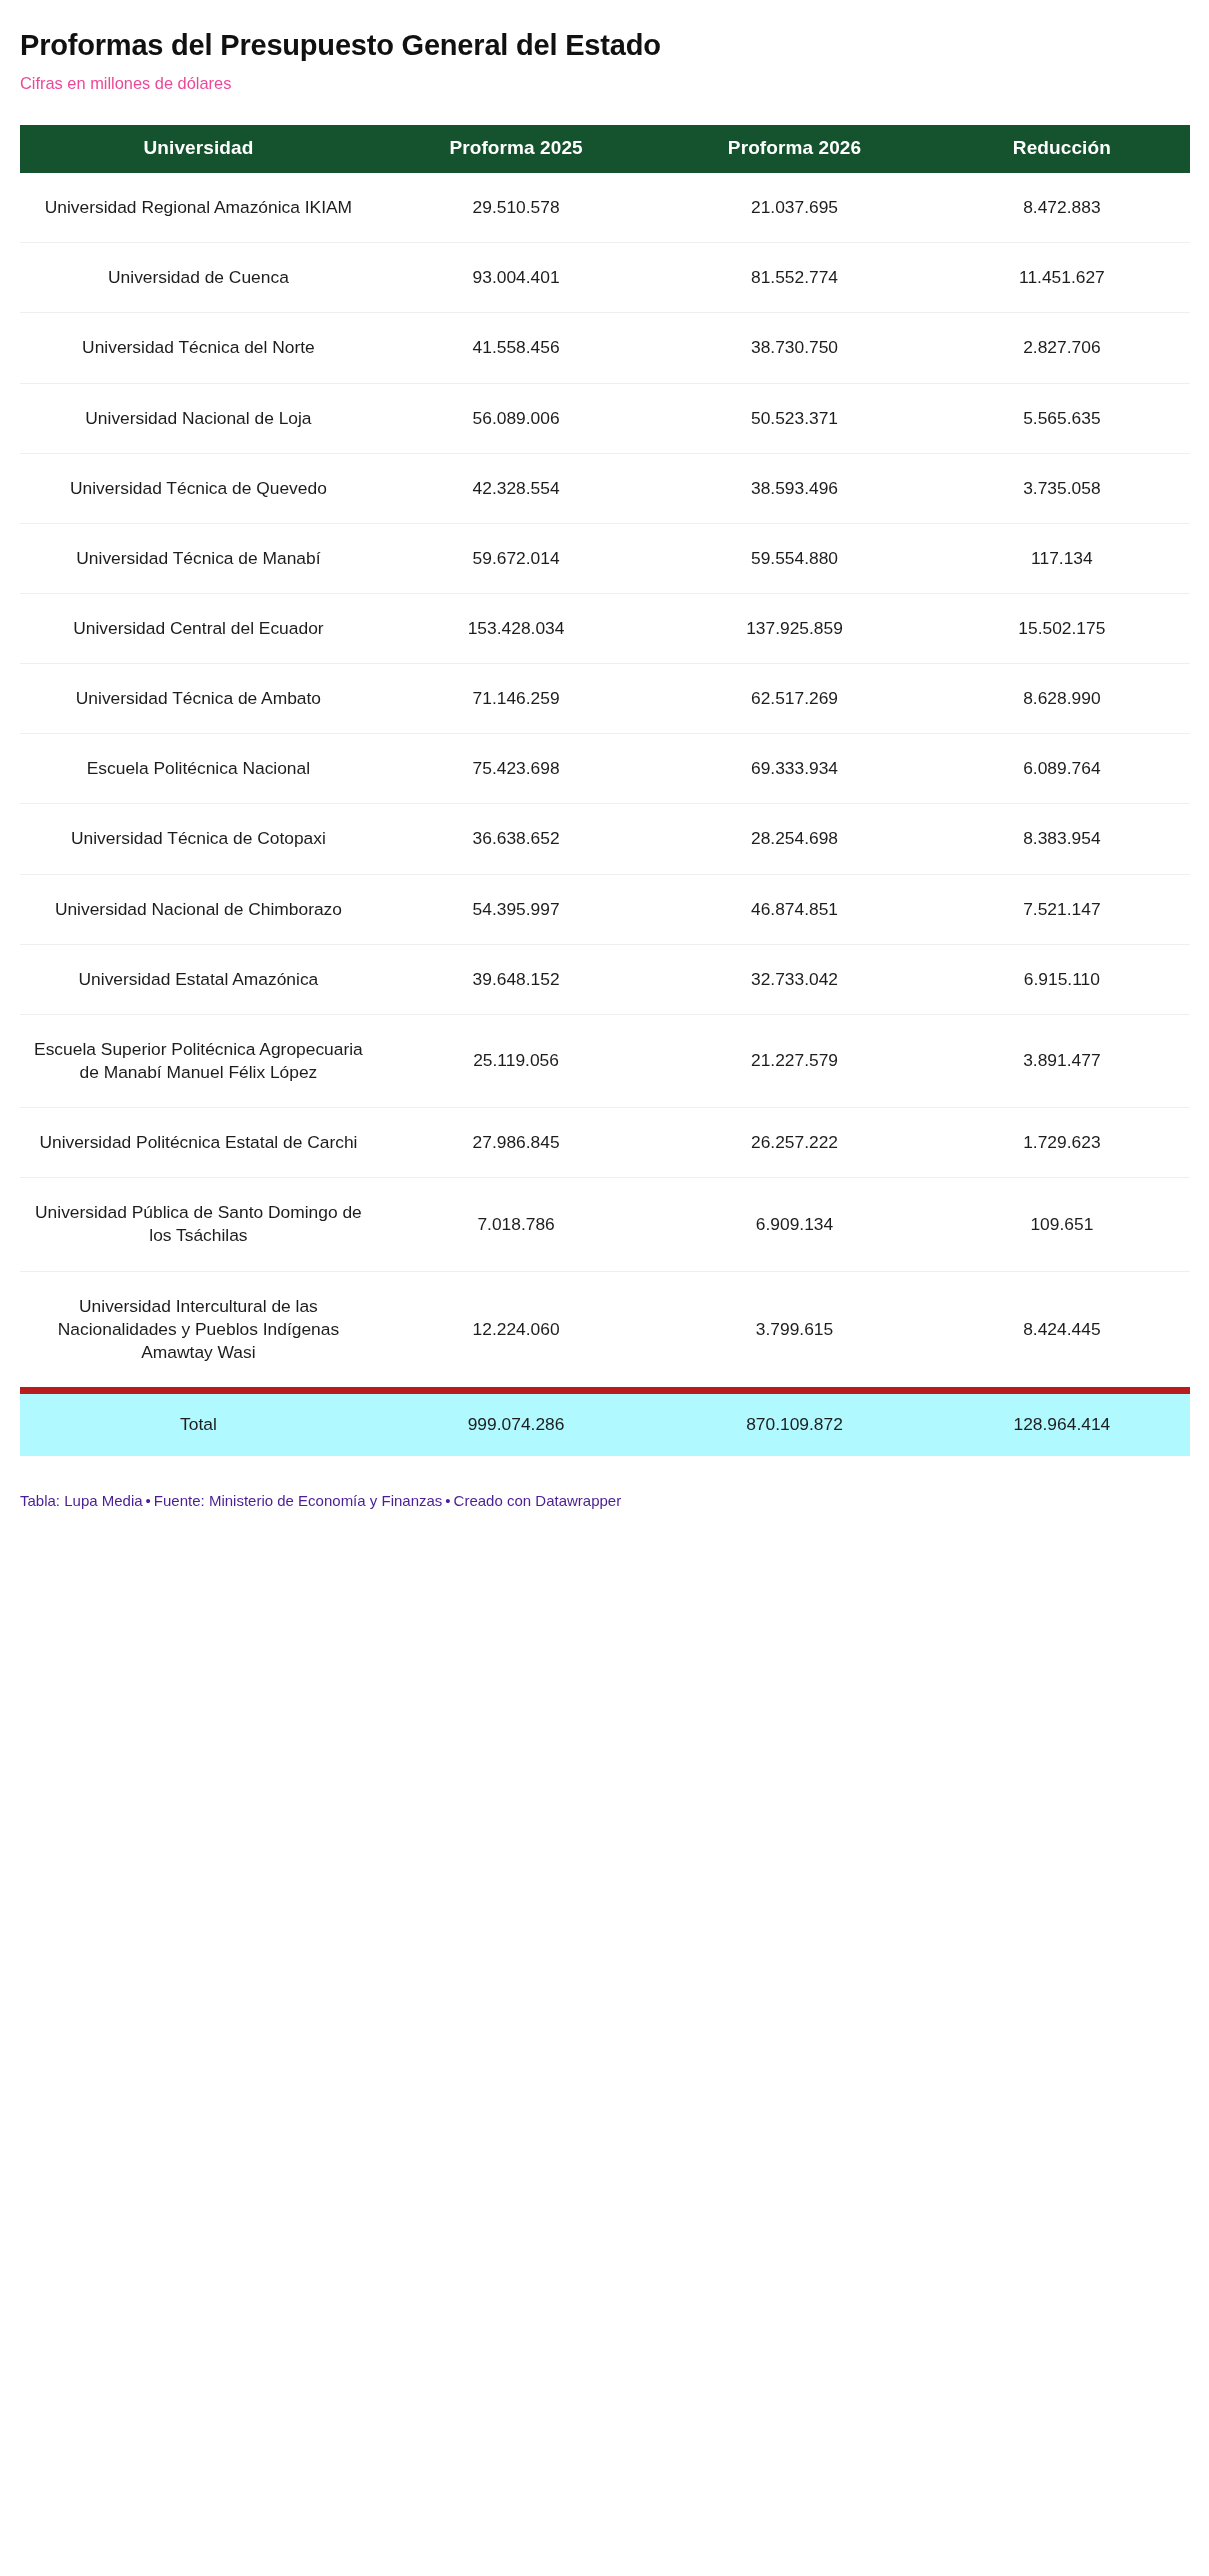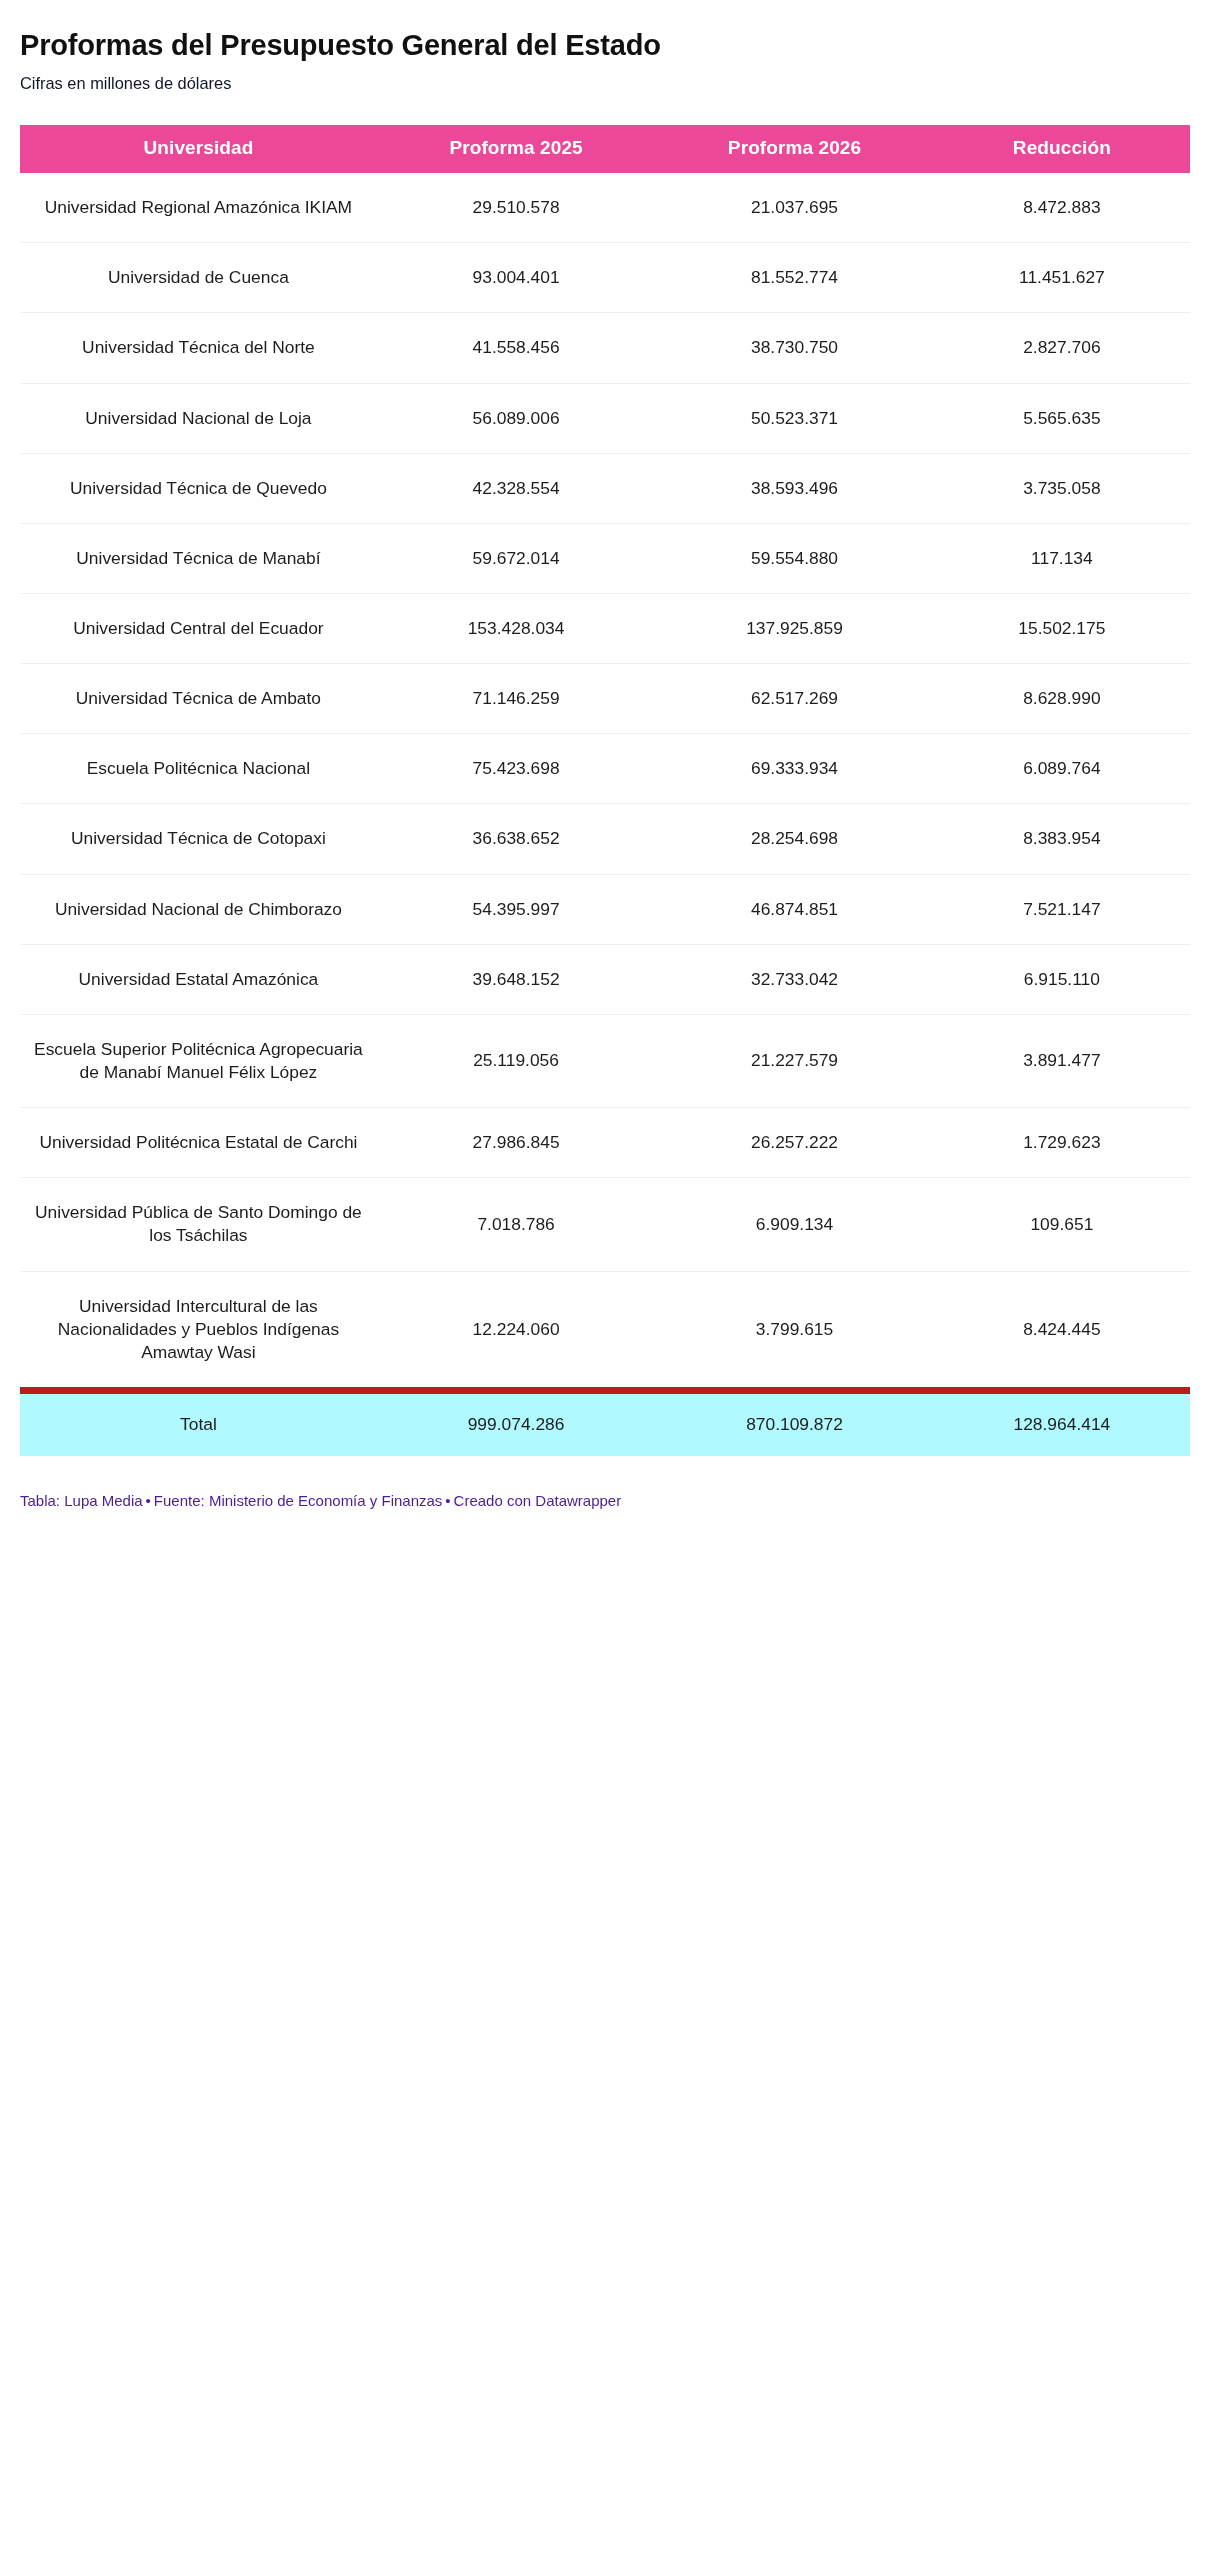--- a/index.html
+++ b/index.html
@@ -29,39 +29,39 @@
     font-weight: bold;
     line-height: 1.18;
     letter-spacing: -0.2px;
     color: #111111;
     margin: 0 0 2px 0;
   }
   .chart-subtitle {
     font-size: 16.4px;
     font-weight: normal;
     line-height: 1.35;
-    color: #0f172a;
+    color: #ec4899;
     margin: 10px 0 0 0;
   }
   
   .table-wrap {
     margin-top: 31px;
   }
   table.dw {
     width: 100%;
     border-collapse: collapse;
     table-layout: fixed;
   }
   table.dw col.c-name  { width: 30.5%; }
   table.dw col.c-p2025 { width: 23.8%; }
   table.dw col.c-p2026 { width: 23.8%; }
   table.dw col.c-red   { width: 21.9%; }
 
   table.dw thead th {
-    background: #ec4899;
+    background: #14532d;
     color: #ffffff;
     font-size: 19px;
     font-weight: bold;
     text-align: center;
     padding: 12px 6px 13px 6px;
     line-height: 1.2;
     letter-spacing: 0.1px;
     border: none;
   }
   table.dw tbody td {

